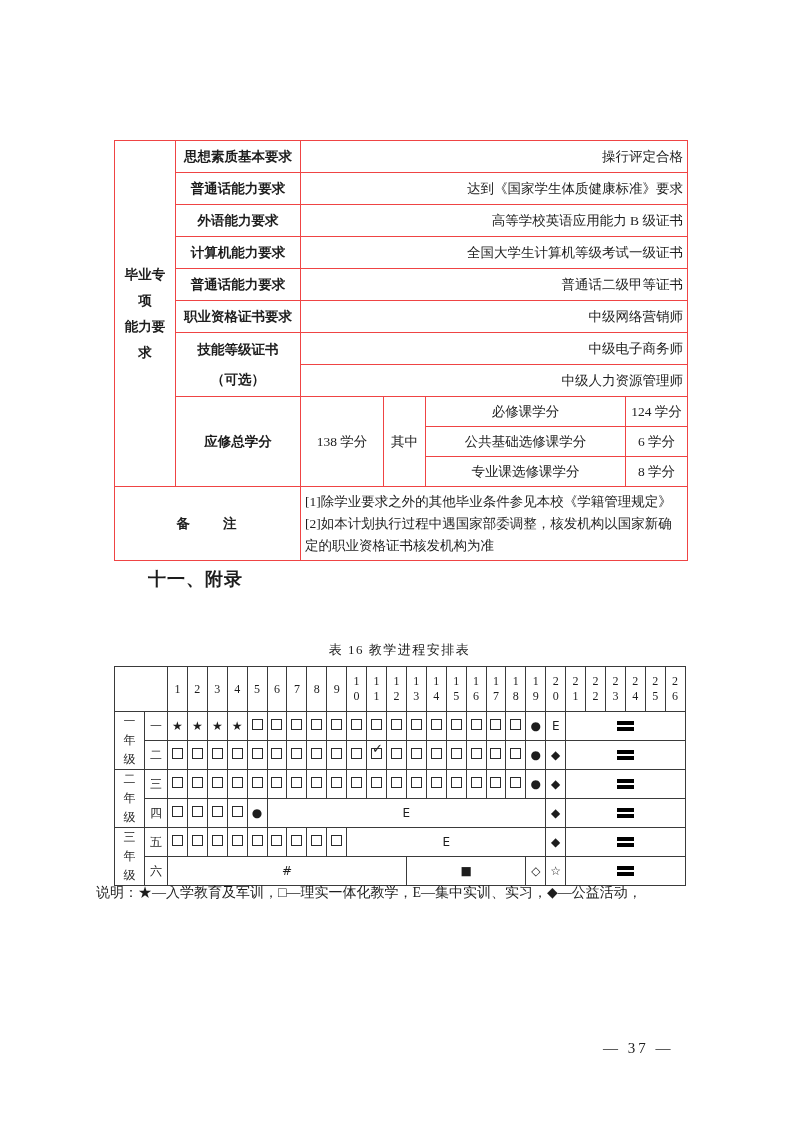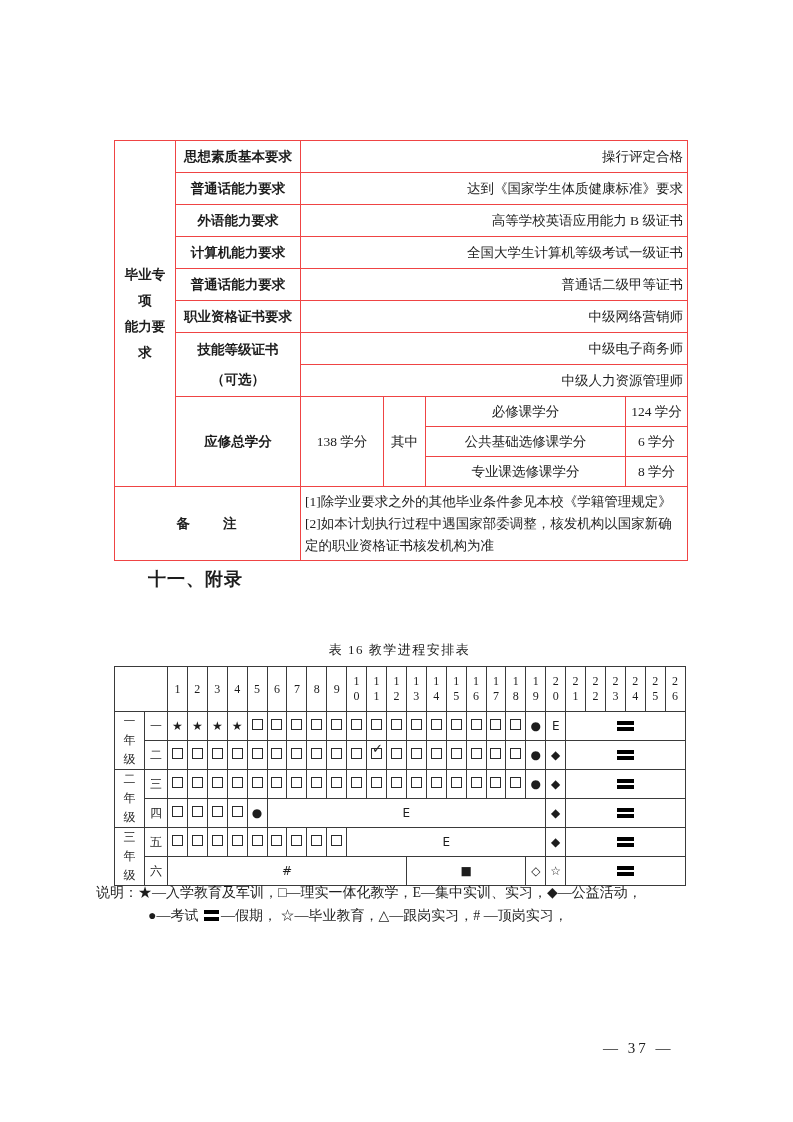--- a/index.html
+++ b/index.html
@@ -342,18 +342,17 @@
           <td class="sc sy-filled_square" colspan="6">■</td>
           <td class="sc sy-open_diamond">◇</td>
           <td class="sc sy-open_star">☆</td>
           <td class="sc" colspan="6"><span class="vac"></span></td>
         </tr>
       </tbody>
   </table>
 
   <div class="legend">
     <div>说明：★—入学教育及军训，□—理实一体化教学，E—集中实训、实习，◆—公益活动，</div>
-    <div class="lg-indent"><span>●—考试 </span><span class="vac legend-vac"></span><span>—假期， ☆—毕业教育，△—跟岗实习，# —顶岗实习，</span></div>
   </div>
 
   <div class="pageno">— 37 —</div>
 
 </div>
 
 </body></html>

